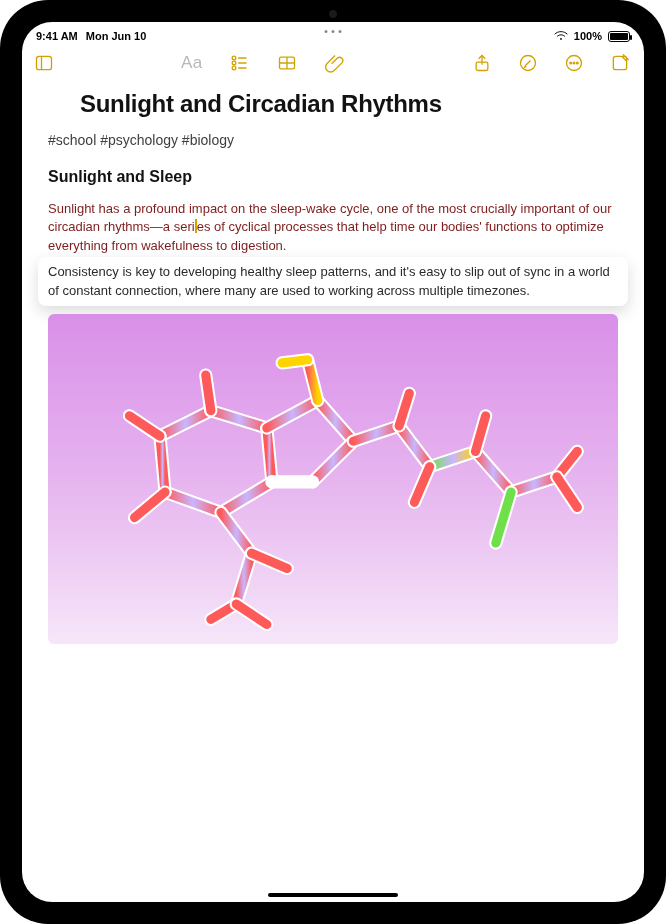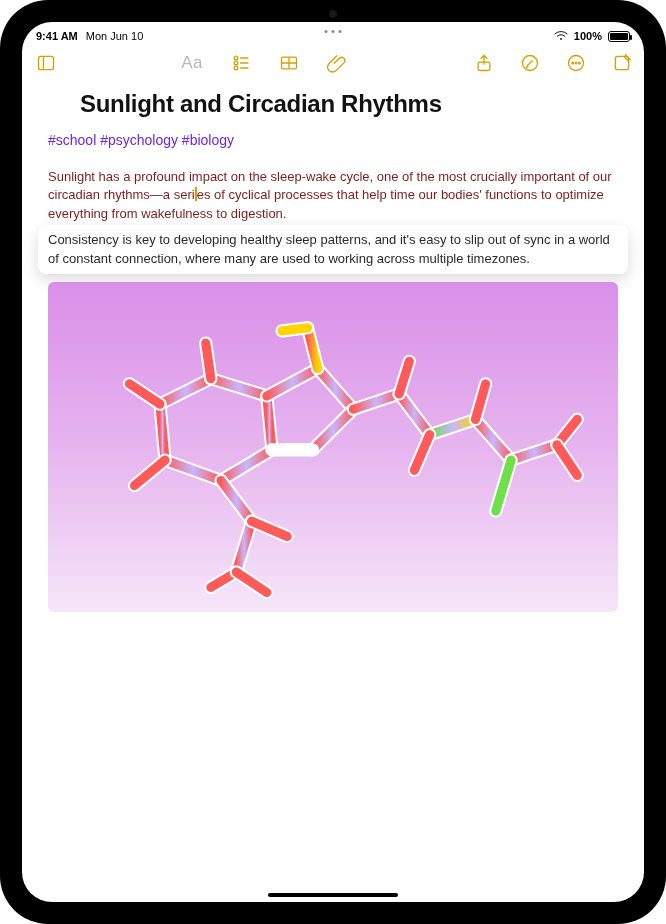--- a/index.html
+++ b/index.html
@@ -31,28 +31,28 @@
   .dots span { width:3px; height:3px; border-radius:50%; background:#8a8a8a; }
 
   
   .toolbar {
     height: 38px; display:flex; align-items:center; justify-content:space-between;
     padding: 2px 12px 6px 12px;
   }
   .tb-left, .tb-center, .tb-right { display:flex; align-items:center; gap:24px; }
   .tb-center { gap: 26px; }
   .tb-right { gap: 24px; }
-  .icon { width: 22px; height: 22px; display:flex; align-items:center; justify-content:flex-end; color:#c19a00; }
+  .icon { width: 22px; height: 22px; display:flex; align-items:center; justify-content:flex-start; color:#c19a00; }
   .icon svg { width: 20px; height: 20px; stroke: #d4a200; fill: none; stroke-width: 1.6; }
   .icon-text { color:#b8b8b8; font-size:17px; font-weight:500; letter-spacing:0.5px; }
 
   
   .content { flex:1; padding: 4px 26px 10px 26px; overflow:hidden; }
   .title { font-size: 24px; font-weight: 800; color:#121212; margin-top: 2px; margin-bottom: 14px; letter-spacing: -0.3px; margin-left: 32px; }
-  .tags { font-size: 14px; color:#6d28d9; margin-bottom: 20px; }
+  .tags { font-size: 14px; color:#404040; margin-bottom: 20px; }
   .subheading { font-size: 16px; font-weight: 800; color:#121212; margin-bottom: 14px; }
   .para { font-size: 13px; line-height: 1.42; color:#7f1d1d; }
   .caret {
     display:inline-block; width:0; height:14px; border-left:2px solid #d4a200; vertical-align:-2px;
   }
   
   .drag {
     position: relative;
     background:#fff;
     border-radius: 8px;
@@ -87,21 +87,21 @@
 </head>
 <body>
 
 <div class="device">
   <div class="cam"></div>
   <div class="screen">
 
     <div class="statusbar">
       <div class="left">
         <span>9:41 AM</span>
-        <span style="font-weight:400">Mon Jun 10</span>
+        <span style="font-weight:700">Mon Jun 10</span>
       </div>
       <div class="dots">
           <span></span>
           <span></span>
           <span></span>
         </div>
       <div class="right">
         <svg class="wifi" viewBox="0 0 24 16">
           <path d="M1 5 C7 -1 17 -1 23 5" stroke="#000" stroke-width="1.6" fill="none"></path>
           <path d="M5 9 C9 5 15 5 19 9" stroke="#000" stroke-width="1.6" fill="none"></path>
@@ -178,20 +178,21 @@
               <path d="M14 4 L20 10"></path>
               <path d="M16 2 L22 8" stroke-linecap="round"></path>
             </svg>
         </div>
       </div>
     </div>
 
     <div class="content">
       <h1 class="title">Sunlight and Circadian Rhythms</h1>
       <div class="tags">#school #psychology #biology</div>
+      <h2 class="subheading">Sunlight and Sleep</h2>
 
       <p class="para">
         <span>Sunlight has a profound impact on the sleep-wake cycle, one of the most crucially important of our circadian rhythms—a seri</span><span class="caret"></span><span>es of cyclical processes that help time our bodies' functions to optimize everything from wakefulness to digestion.</span>
       </p>
 
       <div class="drag">
         <span>Consistency is key to developing healthy sleep patterns, and it's easy to slip out of sync in a world of constant connection, where many are used to working across multiple timezones.</span>
       </div>
 
       <div class="imgblock">

